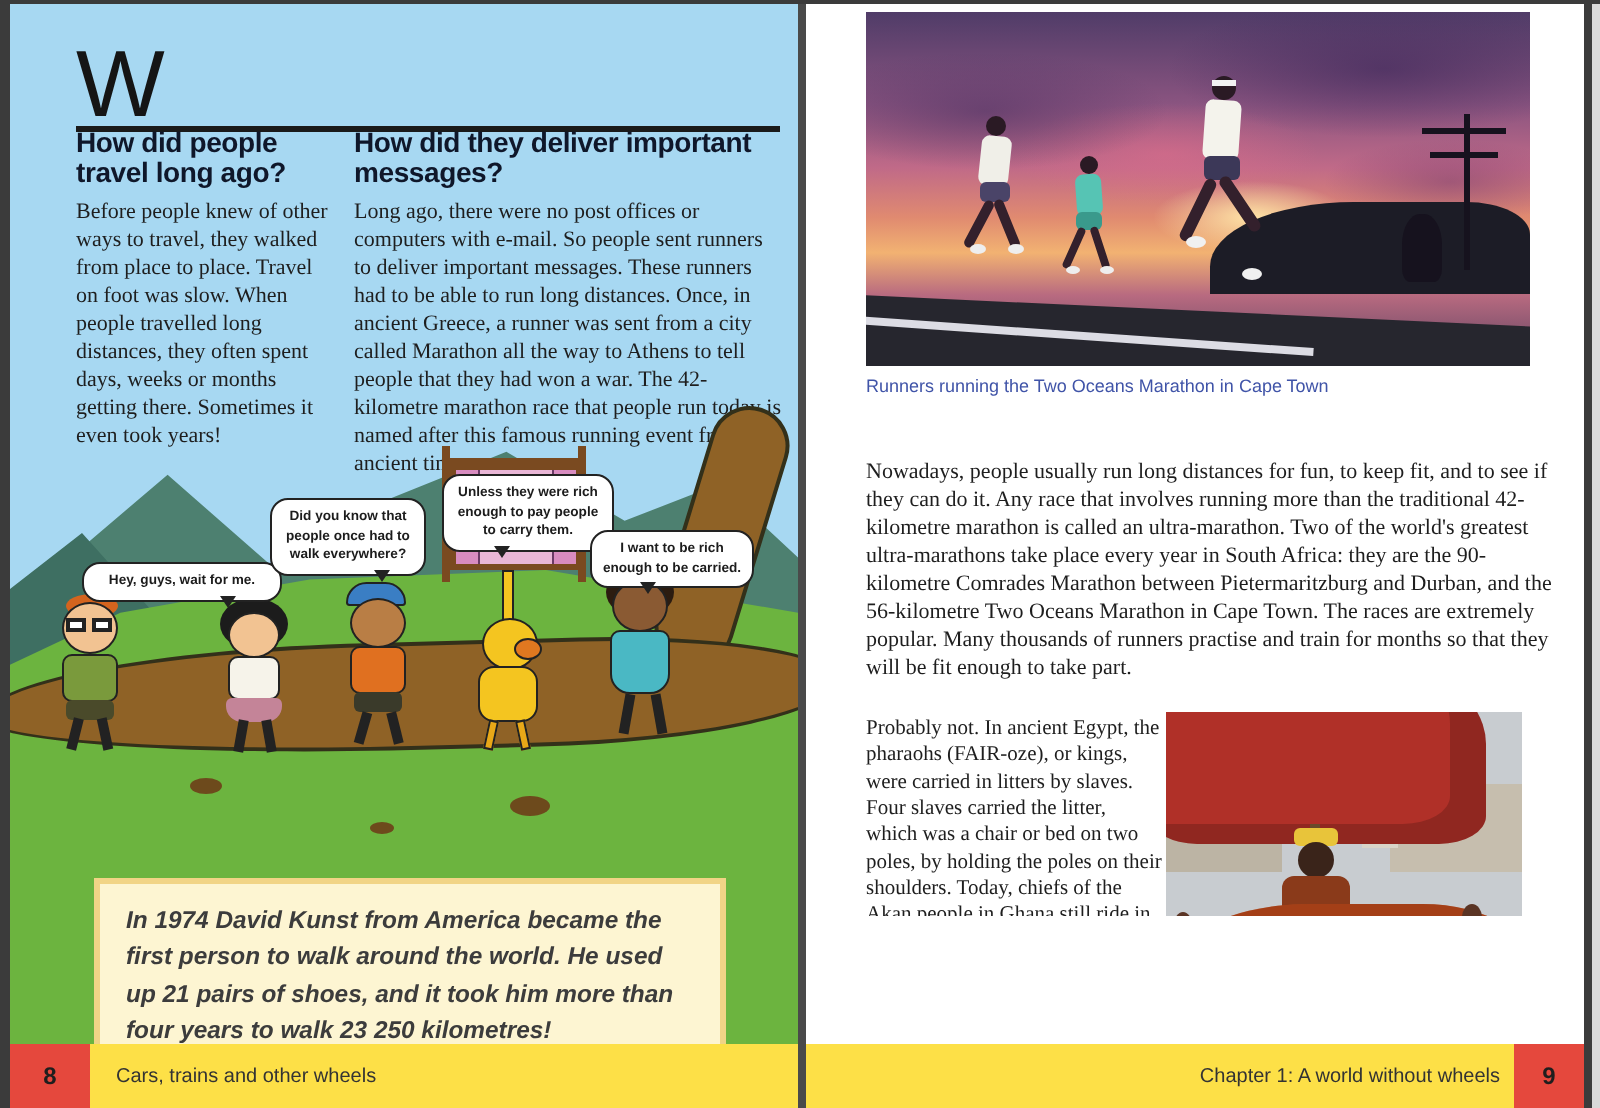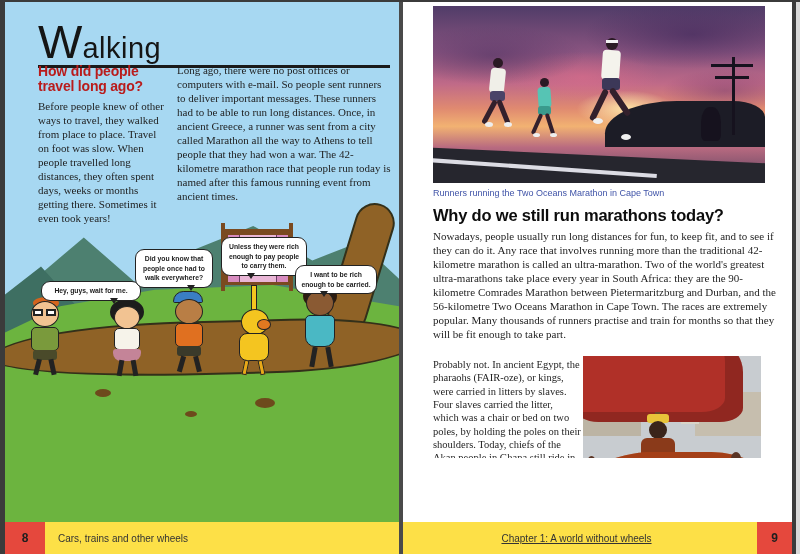--- a/index.html
+++ b/index.html
@@ -13,21 +13,21 @@
   #edge-right{left:792px;top:0;width:4px;height:554px;background:#3b3b3b;z-index:40;}
   #edge-right-sliver{left:796px;top:0;width:4px;height:554px;background:#d9d9d9;z-index:40;}
   #gutter{left:399px;top:0;width:4px;height:554px;background:#4a4a4a;z-index:40;}
 
   
   #left-page{left:5px;top:2px;width:394px;height:552px;background:#a7d8f2;overflow:hidden;}
   #title-row{left:33px;top:18px;width:352px;border-bottom:3px solid #1a1a1a;
     color:#151515;display:flex;align-items:baseline;}
   .t-init{font-size:47px;line-height:.92;}
   .t-rest{font-size:29px;letter-spacing:.5px;}
-  .col-head{font-weight:700;font-size:14px;line-height:1.1;color:#b91c1c;letter-spacing:-.2px;}
+  .col-head{font-weight:700;font-size:14px;line-height:1.1;color:#0f172a;letter-spacing:-.2px;}
   .body-txt{font-family:"Liberation Serif",serif;font-size:11px;line-height:1.27;color:#1e1e1e;}
   #col1{left:33px;top:62px;width:129px;}
   #col2{left:172px;top:62px;width:214px;}
   .col-head{margin:0 0 5px 0;}
   .body-txt p{margin:0;}
 
   
   #scene{left:0;top:191px;width:394px;height:329px;overflow:hidden;}
   #mtn{left:0;top:26px;width:394px;height:115px;background:#4d8070;
     clip-path:polygon(0 80%,9% 48%,20% 16%,33% 55%,47% 28%,63% 6%,78% 36%,90% 20%,100% 52%,100% 100%,0 100%);}
@@ -63,22 +63,22 @@
     background:#fdf5d2;border:3px solid #f1d486;padding:9px 13px;
     font-style:italic;font-weight:700;font-size:12.2px;line-height:1.5;color:#3c3c3c;}
 
   
   .footer-bar{top:522px;height:32px;background:#fde047;z-index:45;}
   .pgnum{top:522px;height:32px;width:40px;background:#e5483d;z-index:46;
     display:flex;align-items:center;justify-content:center;font-weight:700;font-size:12px;color:#1e1e1e;}
   #footer-left{left:45px;width:354px;display:flex;align-items:center;padding-left:13px;box-sizing:border-box;
     font-size:10px;color:#333;}
   #pgnum-left{left:5px;}
-  #footer-right{left:403px;width:357px;display:flex;align-items:center;justify-content:center;
-    padding-right:10px;box-sizing:border-box;font-size:10px;color:#333;text-decoration:underline;}
+  #footer-right{left:403px;width:357px;display:flex;align-items:center;justify-content:flex-end;
+    padding-right:10px;box-sizing:border-box;font-size:10px;color:#333;}
   #pgnum-right{left:757px;width:35px;}
 
   
   #right-page{left:403px;top:2px;width:389px;height:456px;background:#fff;overflow:hidden;}
   .h-big{font-weight:700;font-size:16.5px;color:#0c0c0c;letter-spacing:-.2px;margin:0;}
   .caption{font-size:9px;color:#4054a8;line-height:1.45;}
 
   
   #photo1{left:30px;top:4px;width:332px;height:177px;overflow:hidden;
     background:
@@ -114,31 +114,31 @@
 </style>
 </head>
 <body>
 
 <div id="spread">
 
   <div id="left-page" class="abs">
 
     <div id="title-row" class="abs">
       <span class="t-init">W</span>
-        <span class="t-rest">alking</span>
     </div>
 
     <div id="col1" class="abs">
       <h3 class="col-head">How did people travel long ago?</h3>
       <div class="body-txt">
           <p>Before people knew of other ways to travel, they walked from place to place. Travel on foot was slow. When people travelled long distances, they often spent days, weeks or months getting there. Sometimes it even took years!</p>
         </div>
     </div>
 
     <div id="col2" class="abs">
+      <h3 class="col-head">How did they deliver important messages?</h3>
       <div class="body-txt">
           <p>Long ago, there were no post offices or computers with e-mail. So people sent runners to deliver important messages. These runners had to be able to run long distances. Once, in ancient Greece, a runner was sent from a city called Marathon all the way to Athens to tell people that they had won a war. The 42-kilometre marathon race that people run today is named after this famous running event from ancient times.</p>
         </div>
     </div>
 
     <div id="scene" class="abs">
       <div id="mtn" class="abs"></div>
       <div id="mtn2" class="abs"></div>
       <div id="grass" class="abs"></div>
       <div id="path-branch" class="abs"></div>
@@ -200,20 +200,21 @@
 
       <div class="abs" style="left:292px;top:94px;width:52px;height:92px;">
         <div class="part rnd" style="left:6px;top:-4px;width:34px;height:26px;background:#2c1c10;"></div>
         <div class="part rnd outl skin-dk" style="left:9px;top:3px;width:28px;height:26px;"></div>
         <div class="part outl" style="left:8px;top:28px;width:30px;height:32px;background:#4ab8c4;border-radius:5px 5px 10px 10px;"></div>
         <div class="part leg" style="left:14px;top:60px;height:20px;transform:rotate(10deg);"></div>
         <div class="part leg" style="left:30px;top:60px;height:20px;transform:rotate(-10deg);"></div>
       </div>
     </div>
 
+    <div id="fact-box" class="abs">In 1974 David Kunst from America became the first person to walk around the world. He used up 21 pairs of shoes, and it took him more than four years to walk 23 250 kilometres!</div>
   </div>
 
   <div id="right-page" class="abs">
 
     <div id="photo1" class="abs">
       <div id="ridge" class="abs"></div>
       <div id="road" class="abs"></div>
       <div id="road-line" class="abs"></div>
       <div id="pole" class="abs"></div>
       <div class="polearm abs" style="right:12px;bottom:116px;width:42px;"></div>
@@ -247,21 +248,20 @@
         <div class="part" style="left:9px;top:40px;width:18px;height:12px;background:#3c3858;border-radius:3px;"></div>
         <div class="run-limb part" style="left:3px;top:50px;width:6px;height:34px;transform:rotate(26deg);"></div>
         <div class="run-limb part" style="left:24px;top:48px;width:6px;height:32px;transform:rotate(-34deg);"></div>
         <div class="part rnd" style="left:0;top:80px;width:10px;height:6px;background:#f0f0f0;"></div>
         <div class="part rnd" style="left:28px;top:96px;width:10px;height:6px;background:#f0f0f0;"></div>
       </div>
     </div>
 
     <div class="caption abs" style="left:30px;top:185px;">Runners running the Two Oceans Marathon in Cape Town</div>
 
-    <h2 class="h-big abs" style="left:30px;top:204px;">Why do we still run marathons today?</h2>
     <div class="body-txt abs" style="left:30px;top:228px;width:352px;">
       <p>Nowadays, people usually run long distances for fun, to keep fit, and to see if they can do it. Any race that involves running more than the traditional 42-kilometre marathon is called an ultra-marathon. Two of the world's greatest ultra-marathons take place every year in South Africa: they are the 90-kilometre Comrades Marathon between Pietermaritzburg and Durban, and the 56-kilometre Two Oceans Marathon in Cape Town. The races are extremely popular. Many thousands of runners practise and train for months so that they will be fit enough to take part.</p>
     </div>
 
     <div id="sec2-txt" class="abs">
       <div class="body-txt">
           <p>Probably not. In ancient Egypt, the pharaohs (FAIR-oze), or kings, were carried in litters by slaves. Four slaves carried the litter, which was a chair or bed on two poles, by holding the poles on their shoulders. Today, chiefs of the Akan people in Ghana still ride in litters during special celebrations.</p>
         </div>
     </div>
 

